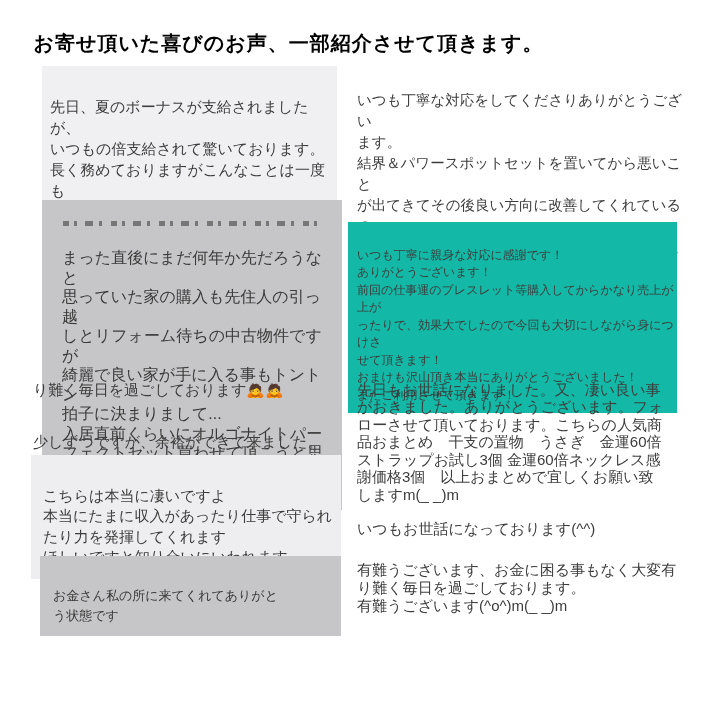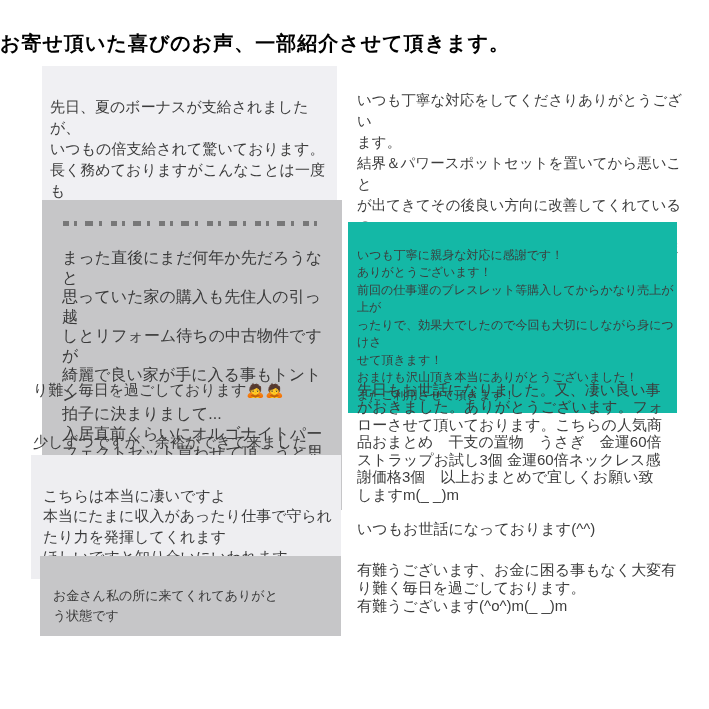--- a/index.html
+++ b/index.html
@@ -3,21 +3,21 @@
 <meta charset="utf-8">
 <style>
   html,body { margin:0; padding:0; background:#ffffff; }
   .page {
     position:relative; width:709px; height:709px; background:#ffffff;
     font-family:"Liberation Sans","DejaVu Sans",sans-serif;
     overflow:hidden;
   }
   .title {
     position:absolute; top:30px; left:0; width:577px;
-    font-size:20px; font-weight:600;
+    text-align:center; font-size:20px; font-weight:600;
     letter-spacing:1px; color:#000000;
   }
   .block {
     position:absolute; white-space:pre-line; color:#3c3c3c;
   }
   
   .l1 {
     left:42px; top:66px; width:279px; padding:9px 8px 5px 8px;
     background:#f0f0f3; font-size:15px; line-height:21px;
   }

